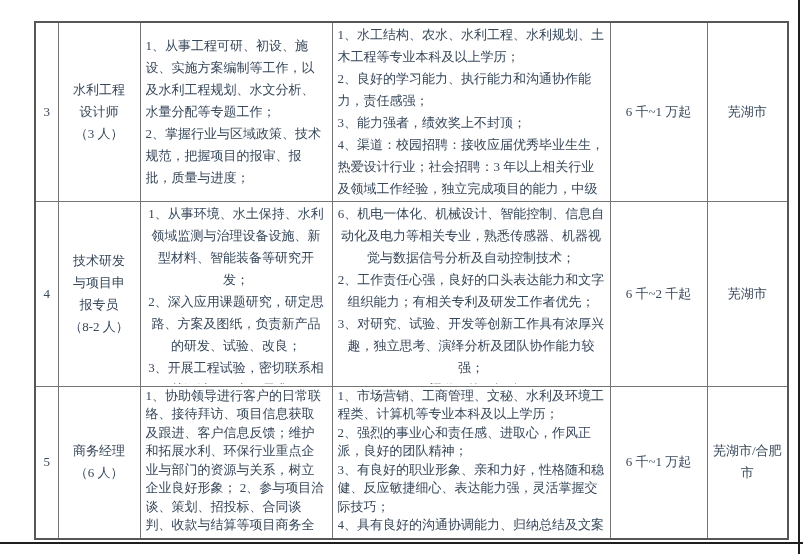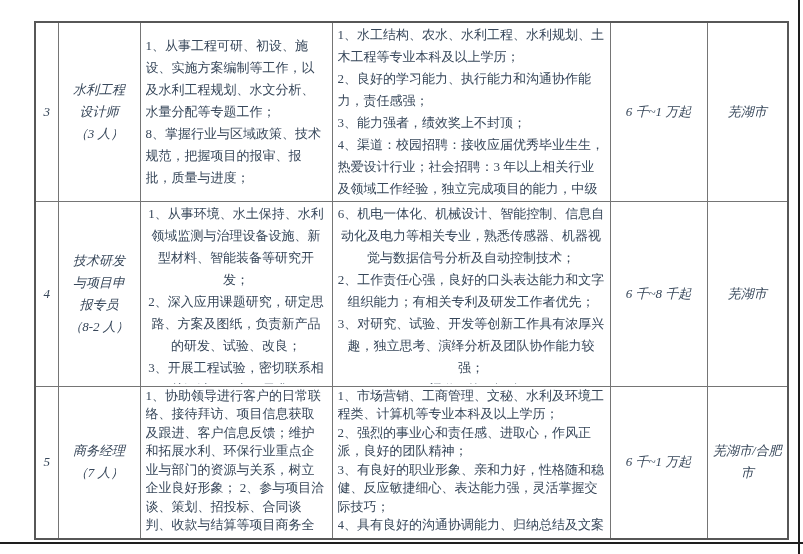--- a/index.html
+++ b/index.html
@@ -36,21 +36,20 @@
     padding: 0 5px;
     vertical-align: middle;
     overflow: hidden;
   }
   .cell-text {
     white-space: pre-line;
     line-height: 22px;
   }
   td.c-no, td.c-title, td.c-salary, td.c-loc {
     text-align: center;
-    font-style: italic;
   }
   td.c-duties, td.c-req {
     text-align: left;
   }
   tr.r3 { height: 179px; }
   tr.r4 { height: 185px; }
   tr.r5 { height: 153px; }
   tr.r5 td.c-duties, tr.r5 td.c-req {
     vertical-align: top;
   }
@@ -97,21 +96,21 @@
         <td class="c-no">
           <span class="cell-text">3</span>
         </td>
         <td class="c-title">
           <span class="cell-text">水利工程
 设计师
 （3 人）</span>
         </td>
         <td class="c-duties">
           <div class="clipwrap3"><span class="cell-text">1、从事工程可研、初设、施设、实施方案编制等工作，以及水利工程规划、水文分析、水量分配等专题工作；
-8、掌握行业与区域政策、技术规范，把握项目的报审、报批，质量与进度；</span></div>
+2、掌握行业与区域政策、技术规范，把握项目的报审、报批，质量与进度；</span></div>
         </td>
         <td class="c-req">
           <div class="clipwrap3"><span class="cell-text">1、水工结构、农水、水利工程、水利规划、土木工程等专业本科及以上学历；
 2、良好的学习能力、执行能力和沟通协作能力，责任感强；
 3、能力强者，绩效奖上不封顶；
 4、渠道：校园招聘：接收应届优秀毕业生生，热爱设计行业；社会招聘：3 年以上相关行业及领域工作经验，独立完成项目的能力，中级及以上职称优先，面议。</span></div>
         </td>
         <td class="c-salary">
           <span class="cell-text">6 千~1 万起</span>
         </td>
@@ -135,34 +134,34 @@
 2、深入应用课题研究，研定思路、方案及图纸，负责新产品的研发、试验、改良；
 3、开展工程试验，密切联系相关设计项目实际需求；</span></div>
         </td>
         <td class="c-req">
           <div class="clipwrap4"><span class="cell-text">6、机电一体化、机械设计、智能控制、信息自动化及电力等相关专业，熟悉传感器、机器视觉与数据信号分析及自动控制技术；
 2、工作责任心强，良好的口头表达能力和文字组织能力；有相关专利及研发工作者优先；
 3、对研究、试验、开发等创新工作具有浓厚兴趣，独立思考、演绎分析及团队协作能力较强；
 4、渠道：校园招聘。</span></div>
         </td>
         <td class="c-salary">
-          <span class="cell-text">6 千~8 千起</span>
+          <span class="cell-text">6 千~2 千起</span>
         </td>
         <td class="c-loc">
           <span class="cell-text">芜湖市</span>
         </td>
       </tr>
 
       <tr class="r5">
         <td class="c-no">
           <span class="cell-text">5</span>
         </td>
         <td class="c-title">
           <span class="cell-text">商务经理
-（7 人）</span>
+（6 人）</span>
         </td>
         <td class="c-duties">
           <div class="cell-text clip">1、协助领导进行客户的日常联络、接待拜访、项目信息获取及跟进、客户信息反馈；维护和拓展水利、环保行业重点企业与部门的资源与关系，树立企业良好形象； 2、参与项目洽谈、策划、招投标、合同谈判、收款与结算等项目商务全流程工作；负责招</div>
         </td>
         <td class="c-req">
           <div class="cell-text clip">1、市场营销、工商管理、文秘、水利及环境工程类、计算机等专业本科及以上学历；
 2、强烈的事业心和责任感、进取心，作风正派，良好的团队精神；
 3、有良好的职业形象、亲和力好，性格随和稳健、反应敏捷细心、表达能力强，灵活掌握交际技巧；
 4、具有良好的沟通协调能力、归纳总结及文案</div>
         </td>

